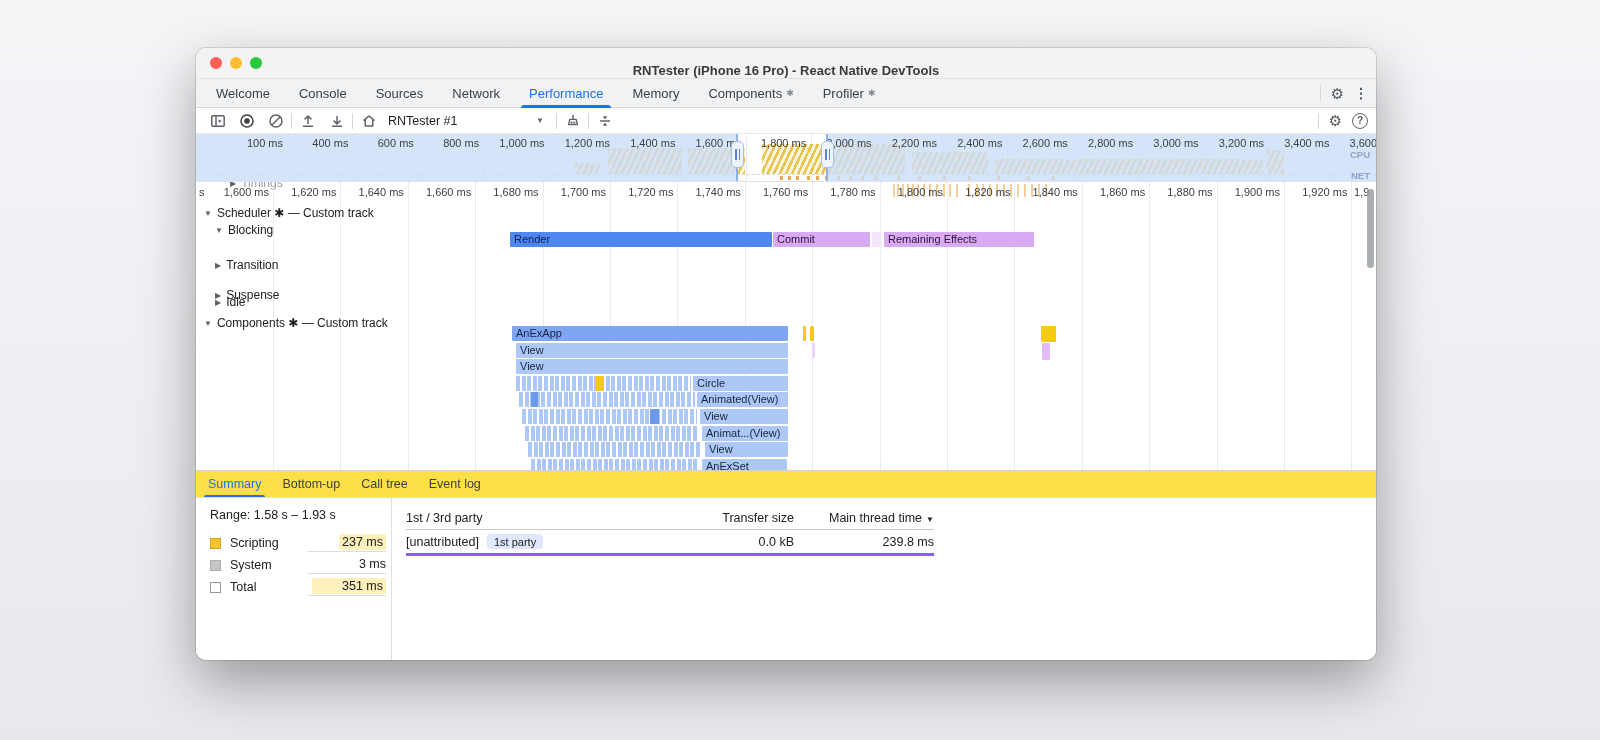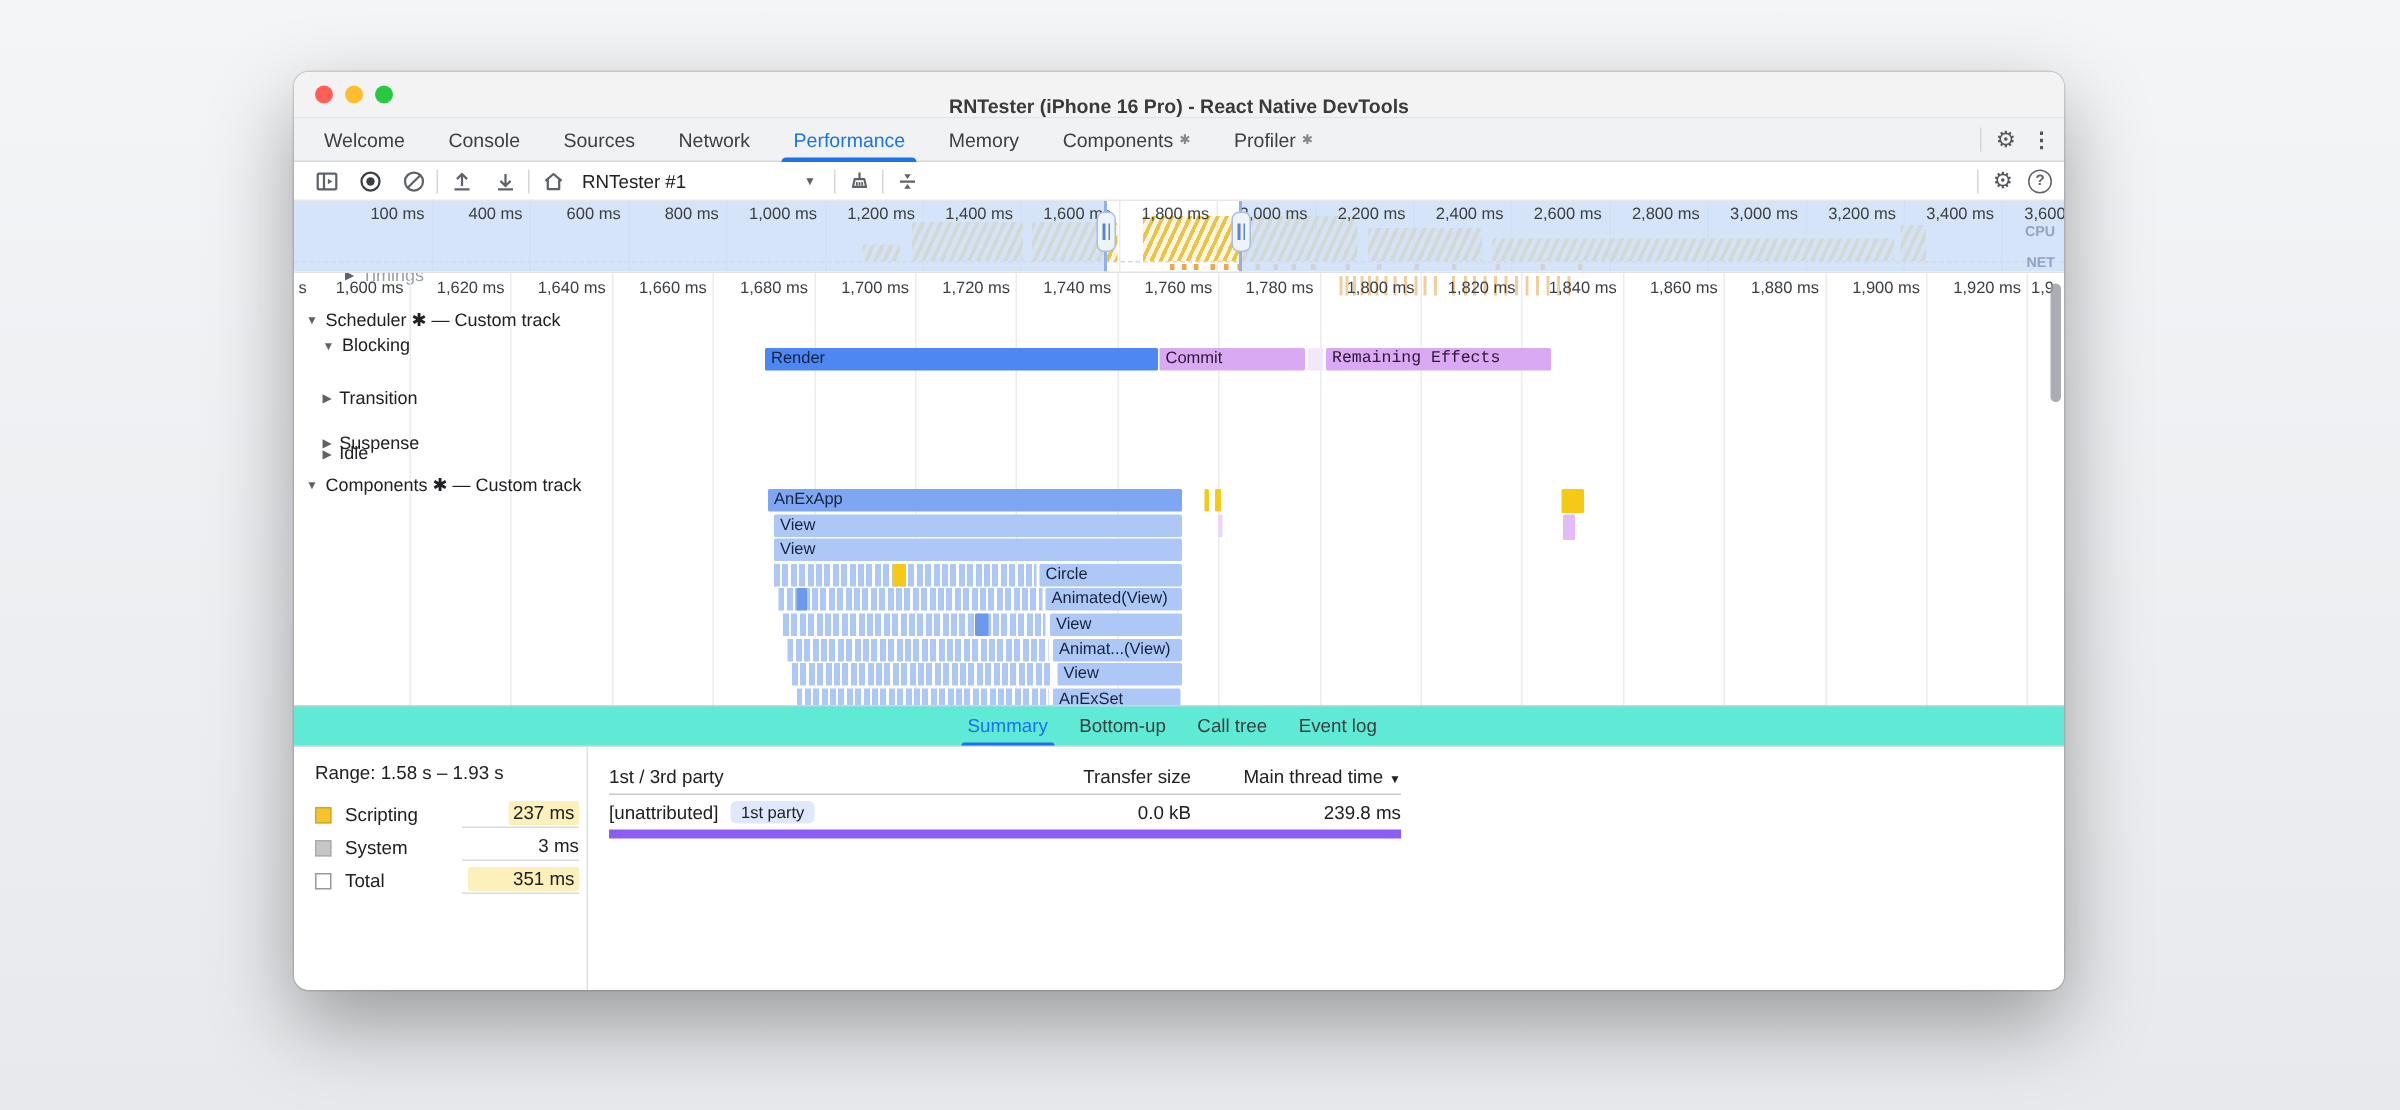--- a/index.html
+++ b/index.html
@@ -54,40 +54,40 @@
   .ghost{position:absolute;top:-6px;left:34px;font-size:12px;color:#9aa0a6;z-index:0;}
   .edge-s{position:absolute;top:4px;left:3px;font-size:11px;color:#3c4043;z-index:2;}
   .thead{position:absolute;font-size:12px;color:#202124;z-index:2;white-space:nowrap;}
   .arrow{font-size:8px;color:#5f6368;margin-right:5px;vertical-align:1px;}
   .fbar{position:absolute;height:15px;font-size:11px;color:#16233f;overflow:hidden;white-space:nowrap;z-index:1;
         padding-left:4px;box-sizing:border-box;line-height:15px;cursor:pointer;border-radius:1px;}
   .thin{position:absolute;height:15px;z-index:1;}
   .mark{position:absolute;z-index:2;border-radius:1px;}
   .scrollbar{position:absolute;right:2px;top:7px;width:7px;height:79px;background:#9ba0a6;opacity:.85;border-radius:4px;z-index:6;cursor:grab;}
   
-  .btabs{position:relative;height:26px;background:#5eead4;border-top:1px solid #cfd3d7;border-bottom:1px solid #dadce0;
-         display:flex;align-items:center;padding-left:12px;justify-content:center;}
+  .btabs{position:relative;height:26px;background:#fde047;border-top:1px solid #cfd3d7;border-bottom:1px solid #dadce0;
+         display:flex;align-items:center;padding-left:12px;}
   .btab{position:relative;height:26px;display:flex;align-items:center;margin-right:21px;font-size:12.5px;color:#3c4043;cursor:pointer;}
   .btab.active{color:#1a73e8;}
   .btab.active::after{content:"";position:absolute;left:-4px;right:-4px;bottom:0;height:2.5px;background:#1a73e8;border-radius:2px 2px 0 0;}
   
   .bcontent{position:relative;height:167px;background:#fff;}
   .bdivider{position:absolute;left:195px;top:0;bottom:0;width:1px;background:#e0e0e0;}
   .summary{position:absolute;left:0;top:0;width:195px;padding:10px 0 0 14px;box-sizing:border-box;}
   .range{font-size:12.5px;color:#202124;margin-bottom:10px;}
   .leg-row{display:flex;align-items:center;height:22px;}
   .swatch{width:11px;height:11px;margin-right:9px;box-sizing:border-box;}
   .leg-label{font-size:12.5px;color:#202124;}
   .leg-val{margin-left:auto;width:78px;text-align:right;font-size:12.5px;color:#202124;border-bottom:1px solid #dcdcdc;padding-bottom:2px;margin-right:5px;}
   .hl{background:#fdf0ba;border-radius:2px;padding:1px 3px;}
   .hl-wide{padding-left:30px;}
   .ptable{position:absolute;left:210px;top:8px;width:528px;}
   .prow{display:flex;align-items:center;height:23px;font-size:12.5px;color:#202124;}
   .prow.head{border-bottom:1px solid #c9c9c9;}
-  .prow.body{border-bottom:6px solid #8b5cf6;}
+  .prow.body{border-bottom:3px solid #8b5cf6;}
   .pc-name{flex:1;display:flex;align-items:center;}
   .pc-tr{width:120px;text-align:right;}
   .pc-time{width:140px;text-align:right;white-space:nowrap;}
   .sortarr{font-size:8px;color:#202124;margin-left:4px;}
   .chip{margin-left:8px;background:#dfe8fc;border-radius:4px;padding:1.5px 7px;font-size:11px;color:#202124;}
 </style>
 </head>
 <body>
 
 <div class="window">
@@ -343,21 +343,21 @@
       <div class="rtick" style="left: 807px;"></div>
       <div class="rtick" style="left: 814px;"></div>
       <div class="rtick" style="left: 821px;"></div>
       <div class="rtick" style="left: 828px;"></div>
       <div class="rtick" style="left: 835px;"></div>
       <div class="rtick" style="left: 842px;"></div>
       <div class="rtick" style="left: 849px;"></div>
       <div class="fbar" style="left: 314px; width: 262px; top: 50px; background: rgb(79, 135, 242); color: rgb(14, 34, 70);">Render</div>
       <div class="fbar" style="left: 577px; width: 97px; top: 50px; background: rgb(217, 169, 244); color: rgb(44, 21, 55);">Commit</div>
       <div class="fbar" style="left: 676px; width: 10px; top: 50px; background: rgb(243, 231, 251); color: rgb(44, 21, 55);"></div>
-      <div class="fbar" style="left: 688px; width: 150px; top: 50px; background: rgb(217, 169, 244); color: rgb(44, 21, 55); font-family: Liberation Mono, monospace;">Remaining Effects</div>
+      <div class="fbar" style="left: 688px; width: 150px; top: 50px; background: rgb(217, 169, 244); color: rgb(44, 21, 55);">Remaining Effects</div>
       <div class="fbar" style="left: 316px; width: 276px; top: 144px; background: rgb(127, 166, 242); color: rgb(22, 35, 63);">AnExApp</div>
       <div class="mark" style="left: 607px; width: 3px; top: 144px; height: 15px; background: rgb(246, 201, 21);"></div>
       <div class="mark" style="left: 614px; width: 4px; top: 144px; height: 15px; background: rgb(246, 201, 21);"></div>
       <div class="fbar" style="left: 320px; width: 272px; top: 160.6px; background: rgb(173, 200, 246); color: rgb(22, 35, 63);">View</div>
       <div class="mark" style="left: 616px; width: 3px; top: 160.6px; height: 15px; background: rgb(236, 212, 250);"></div>
       <div class="fbar" style="left: 320px; width: 272px; top: 177.2px; background: rgb(173, 200, 246); color: rgb(22, 35, 63);">View</div>
       <div class="thin" style="left: 320px; width: 175px; top: 193.8px; background: repeating-linear-gradient(90deg, rgb(173, 200, 246) 0px, rgb(173, 200, 246) 4px, rgb(255, 255, 255) 4px, rgb(255, 255, 255) 5.6px);"></div>
       <div class="fbar" style="left: 497px; width: 95px; top: 193.8px; background: rgb(173, 200, 246); color: rgb(22, 35, 63);">Circle</div>
       <div class="mark" style="left: 399px; width: 9px; top: 193.8px; height: 15px; background: rgb(246, 201, 21);"></div>
       <div class="thin" style="left: 323px; width: 176px; top: 210.4px; background: repeating-linear-gradient(90deg, rgb(173, 200, 246) 0px, rgb(173, 200, 246) 4px, rgb(255, 255, 255) 4px, rgb(255, 255, 255) 5.6px);"></div>

